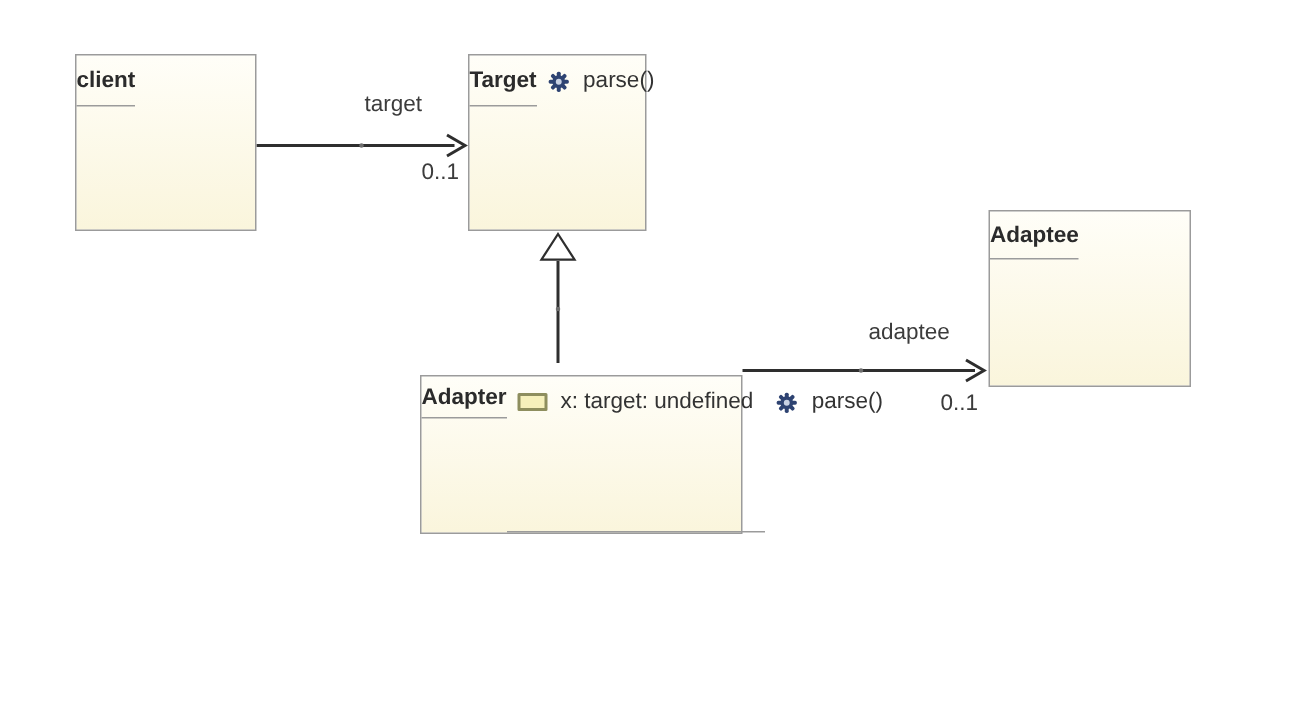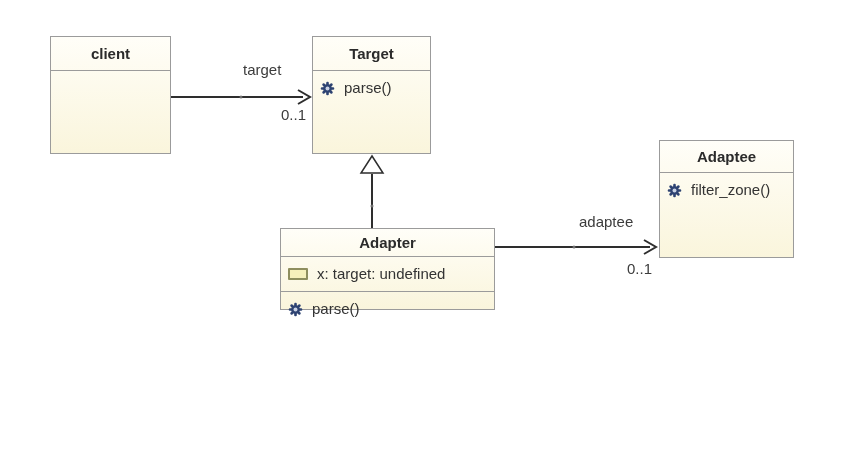--- a/index.html
+++ b/index.html
@@ -23,21 +23,21 @@
   }
   .edges{position:absolute;left:0;top:0;width:868px;height:475px;}
   .edge line{stroke:var(--edge-stroke);stroke-width:2;}
   .edge .arrow-open{stroke:var(--edge-stroke);stroke-width:2;fill:none;}
   .edge .arrow-hollow{stroke:var(--edge-stroke);stroke-width:1.5;fill:#ffffff;}
   .edge .waypoint{fill:#6e6e6e;}
   .uml-class{
     position:absolute;box-sizing:border-box;
     border:1px solid var(--class-border);
     background:linear-gradient(180deg,var(--class-fill-top) 0%,var(--class-fill-bottom) 100%);
-    display:flex;flex-direction:column;
+    display:flex;flex-direction:row;
   }
   .uml-title{
     box-sizing:content-box;
     display:flex;align-items:center;justify-content:center;
     font-size:15px;font-weight:bold;color:var(--title-text);
     border-bottom:1px solid var(--class-border);
     flex:0 0 auto;
   }
   .uml-section{
     box-sizing:border-box;
@@ -107,38 +107,23 @@
           </g>
           <circle cx="8" cy="8" r="2.1" fill="var(--method-icon-center)"></circle>
         </svg>
         <span>parse()</span>
       </div>
     </div>
   </div>
 
   <div class="uml-class" style="left:659px;top:140px;width:135px;height:118px">
     <div class="uml-title" style="height:31px">Adaptee</div>
-    <div class="uml-section">
-      <div class="member">
-        <svg class="gear" viewBox="0 0 16 16" width="15" height="15">
-          <g fill="var(--method-icon)">
-            <rect x="6.6" y="0.8" width="2.8" height="14.4" rx="1.2"></rect>
-            <rect x="6.6" y="0.8" width="2.8" height="14.4" rx="1.2" transform="rotate(45 8 8)"></rect>
-            <rect x="6.6" y="0.8" width="2.8" height="14.4" rx="1.2" transform="rotate(90 8 8)"></rect>
-            <rect x="6.6" y="0.8" width="2.8" height="14.4" rx="1.2" transform="rotate(135 8 8)"></rect>
-            <circle cx="8" cy="8" r="4.6"></circle>
-          </g>
-          <circle cx="8" cy="8" r="2.1" fill="var(--method-icon-center)"></circle>
-        </svg>
-        <span>filter_zone()</span>
-      </div>
-    </div>
   </div>
 
-  <div class="uml-class" style="left:280px;top:228px;width:215px;height:82px">
+  <div class="uml-class" style="left:280px;top:250px;width:215px;height:106px">
     <div class="uml-title" style="height:27px">Adapter</div>
     <div class="uml-section bordered">
       <div class="member">
         <span class="attr-icon"></span>
         <span>x: target: undefined</span>
       </div>
     </div>
     <div class="uml-section">
       <div class="member">
         <svg class="gear" viewBox="0 0 16 16" width="15" height="15">

